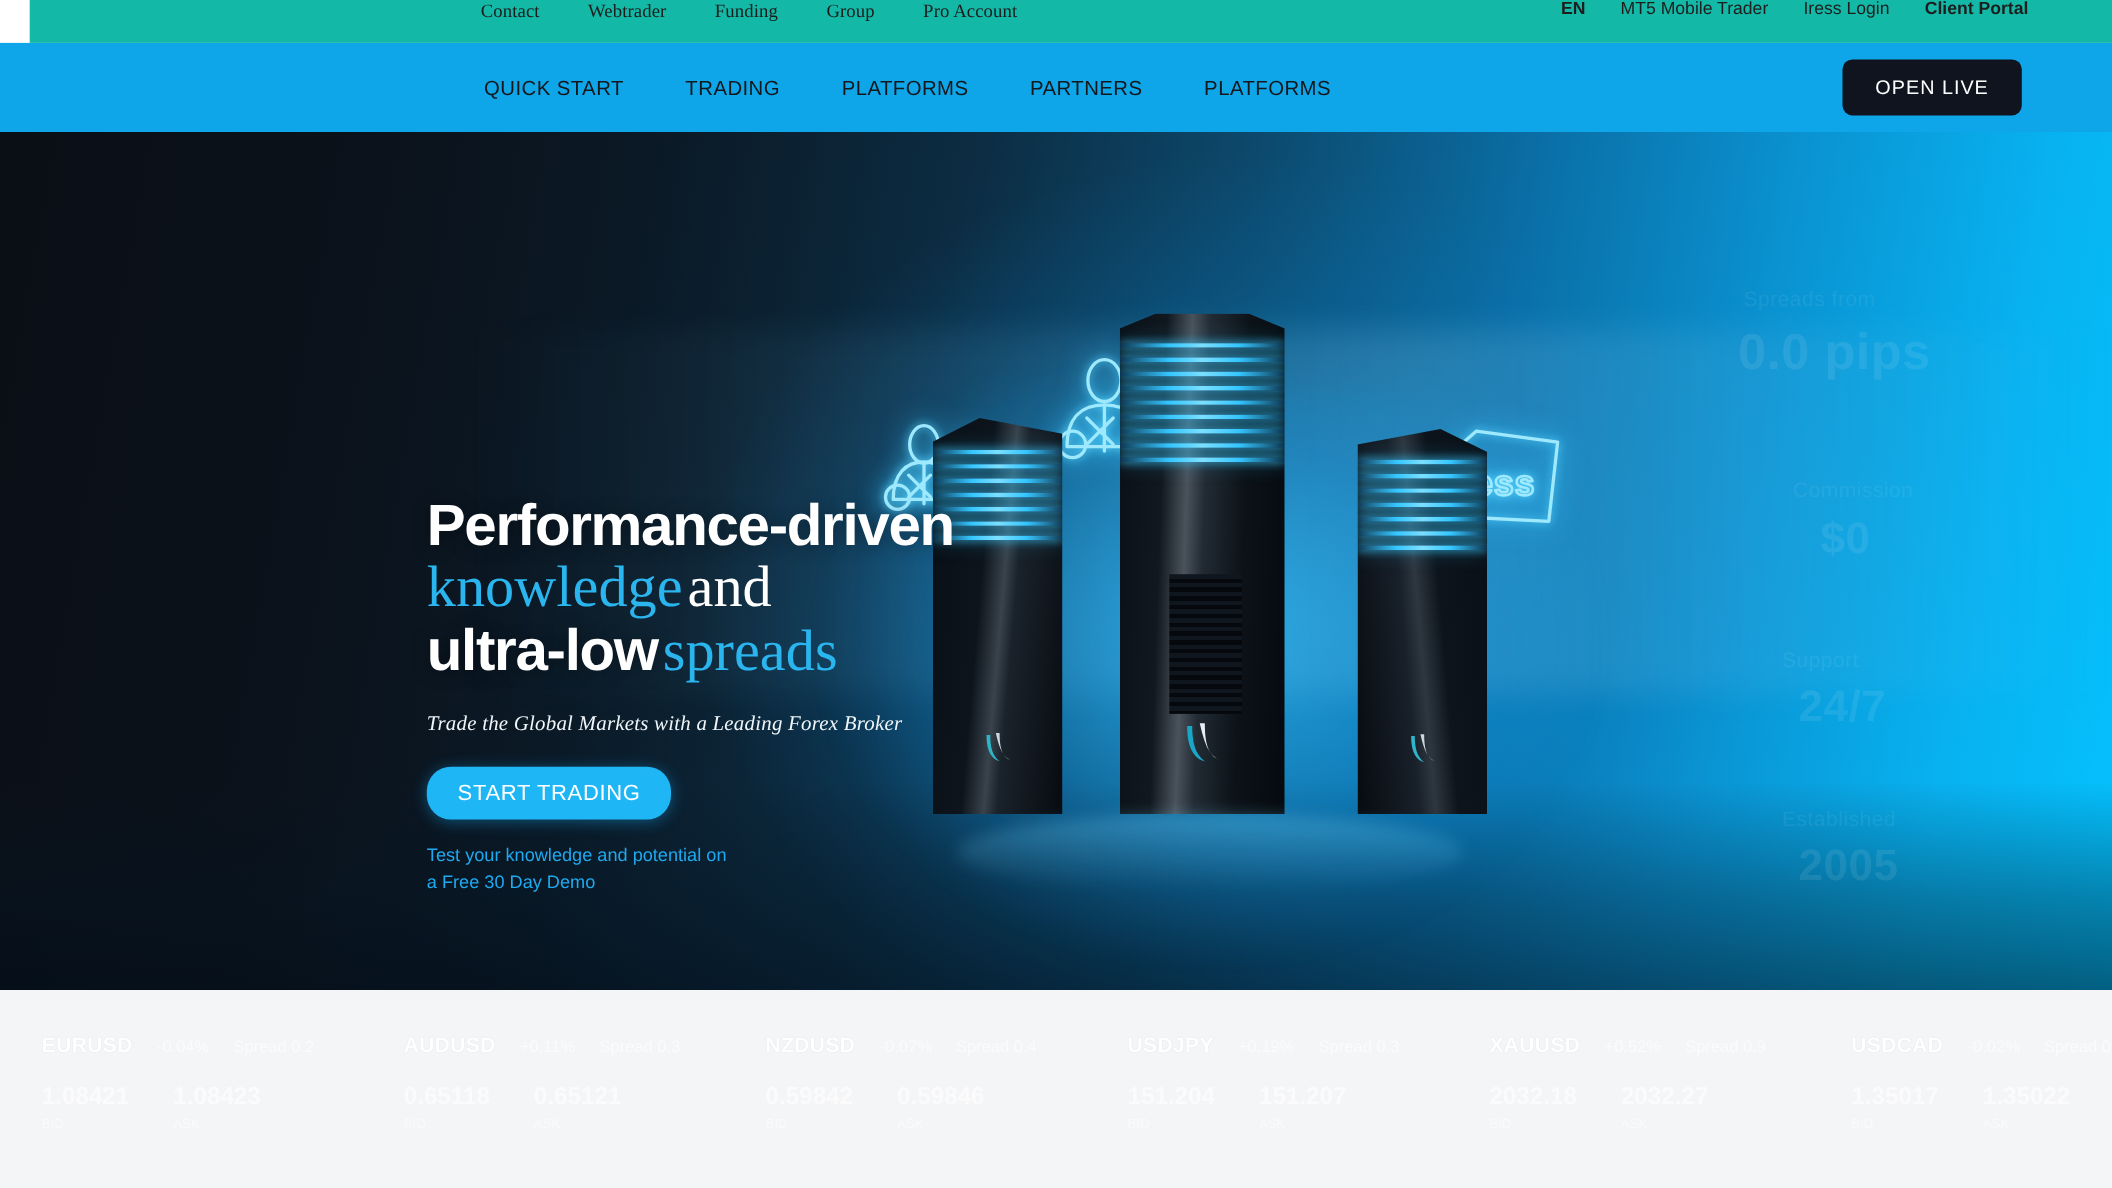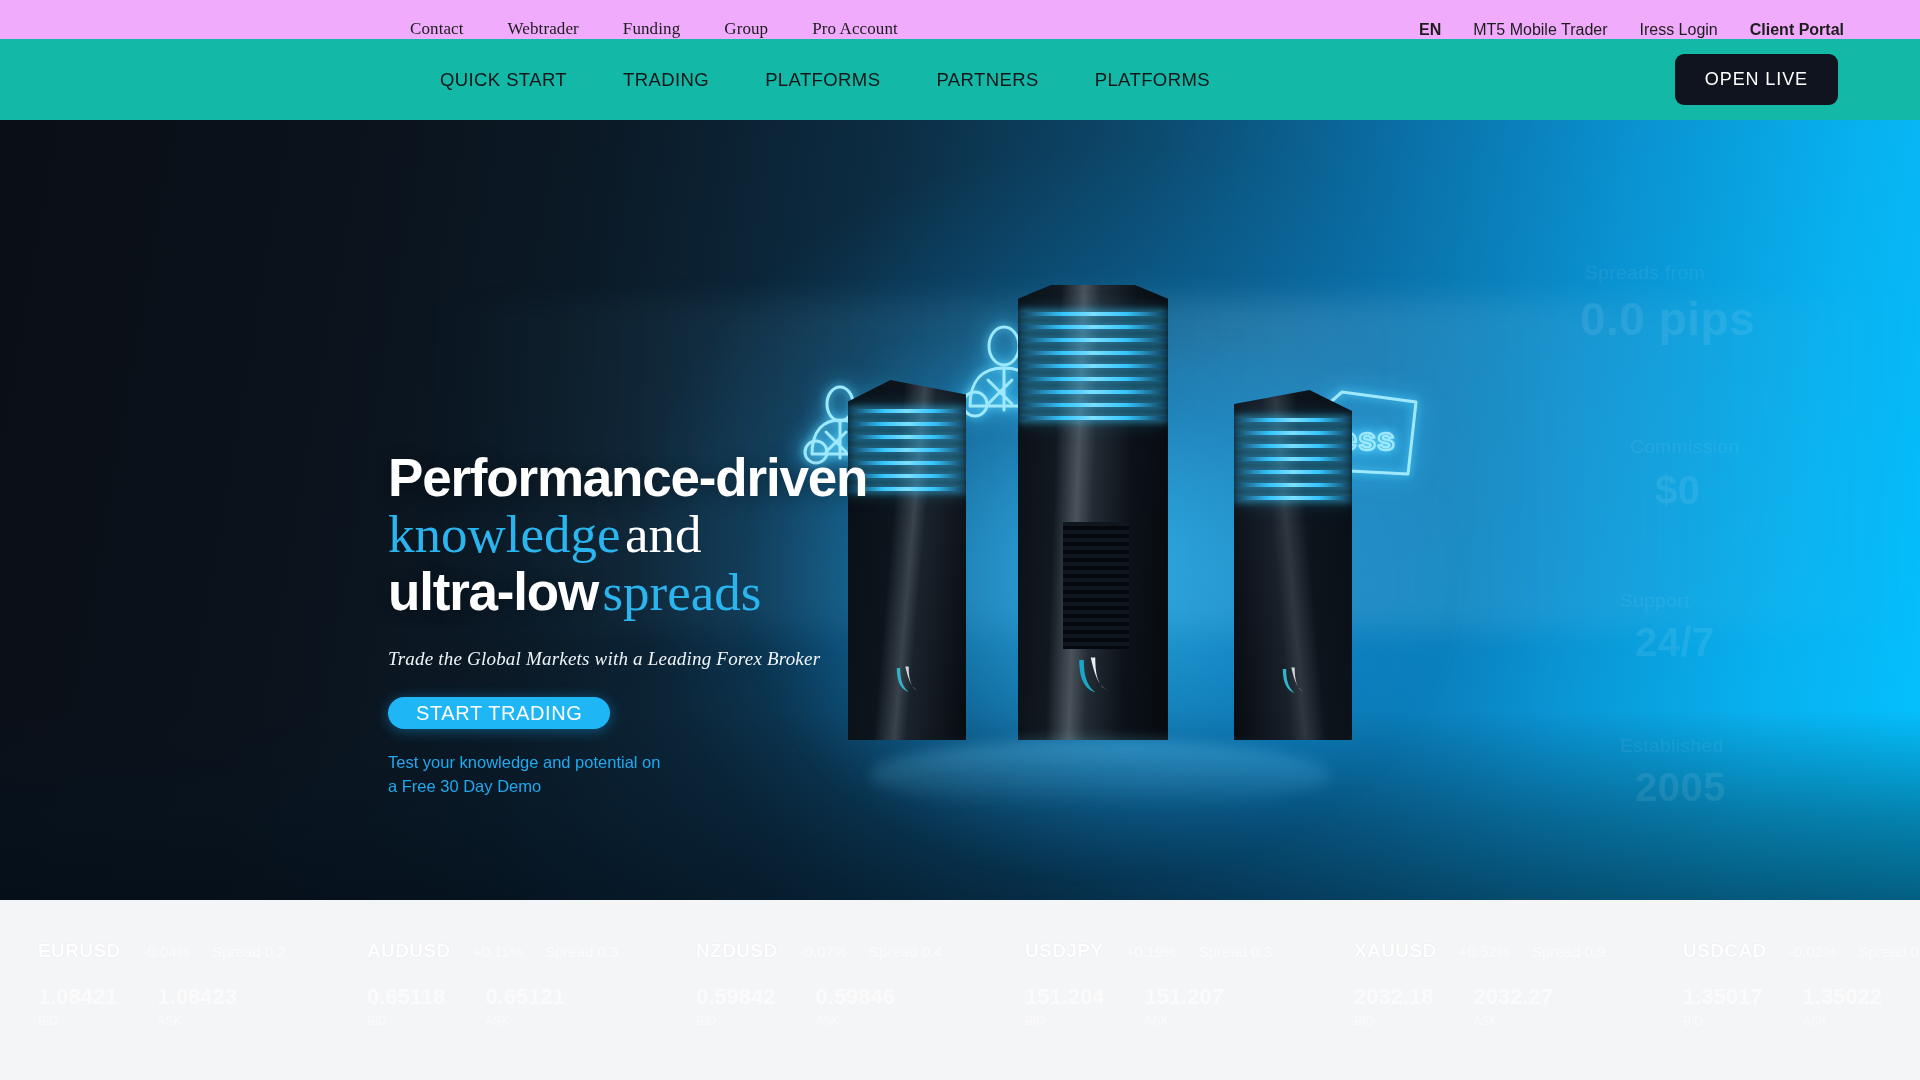--- a/index.html
+++ b/index.html
@@ -2,39 +2,39 @@
 <html><head>
 <meta charset="utf-8">
 <title>Forex Broker Homepage</title>
 <style>
   * { margin:0; padding:0; box-sizing:border-box; }
   html,body { width:1920px; height:1080px; overflow:hidden; background:#ffffff;
               font-family:"Liberation Sans", sans-serif; }
 
   
   .topbar {
-    height:39px; background:#f0abfc; display:flex; align-items:flex-end;
-    position:relative; z-index:40;
+    height:39px; background:#14b8a6; display:flex; align-items:flex-start;
+    position:relative; z-index:40;margin-left:27px;
   }
   .topbar-left { display:flex; align-items:center; margin-left:388px; gap:0; }
   .topbar-left a {
     font-family:"Liberation Serif", serif;
     font-size:17px; color:#1c1c1c; text-decoration:none;
     padding:0 22px; white-space:nowrap; letter-spacing:.1px;
   }
   .topbar-right { display:flex; align-items:center; margin-left:auto; margin-right:60px; gap:0; }
   .topbar-right a {
     font-size:16px; color:#1d1d1d; text-decoration:none;
     padding:0 16px; white-space:nowrap;
   }
   .topbar-right a.bold { font-weight:bold; }
 
   
   .mainnav {
-    height:81px; background:#14b8a6; display:flex; align-items:center;
+    height:81px; background:#0ea5e9; display:flex; align-items:center;
     position:relative; z-index:30;
   }
   .mainnav-items { display:flex; align-items:center; margin-left:412px; }
   .mainnav-items a {
     font-size:18.5px; color:#15171a; text-decoration:none; letter-spacing:.4px;
     padding:0 28px; white-space:nowrap;
   }
   .openlive {
     margin-left:auto; margin-right:82px;
     background:#10141f; color:#ffffff; border:none; border-radius:9px;
@@ -96,21 +96,21 @@
     font-size:53px; color:#2ab5ef; letter-spacing:0px;
   }
   .h-l2 { margin-top:2px; line-height:1.04; }
   .h-l3 { margin-top:2px; line-height:1.04; }
   .tagline {
     margin-top:28px; font-family:"Liberation Serif", serif; font-style:italic;
     font-size:19px; color:#f0f6fa; letter-spacing:.2px;
   }
   .cta {
     margin-top:27px; display:inline-flex; align-items:center; justify-content:center;
-    height:32px; padding:0 28px; border:none; border-radius:22px;
+    height:48px; padding:0 28px; border:none; border-radius:22px;
     background:#1fb6f5; color:#ffffff; font-size:20px; letter-spacing:.6px;
     cursor:pointer; font-family:"Liberation Sans", sans-serif;
     box-shadow:0 2px 14px rgba(20,160,230,.45);
   }
   .demo-note { margin-top:22px; font-size:16.5px; line-height:1.45; color:#1fa9ef; }
   .demo-note a { color:#1fa9ef; text-decoration:none; display:block; }
 
   
   .art { position:absolute; left:840px; top:170px; width:520px; height:580px; z-index:6; }
   .glowpool {

